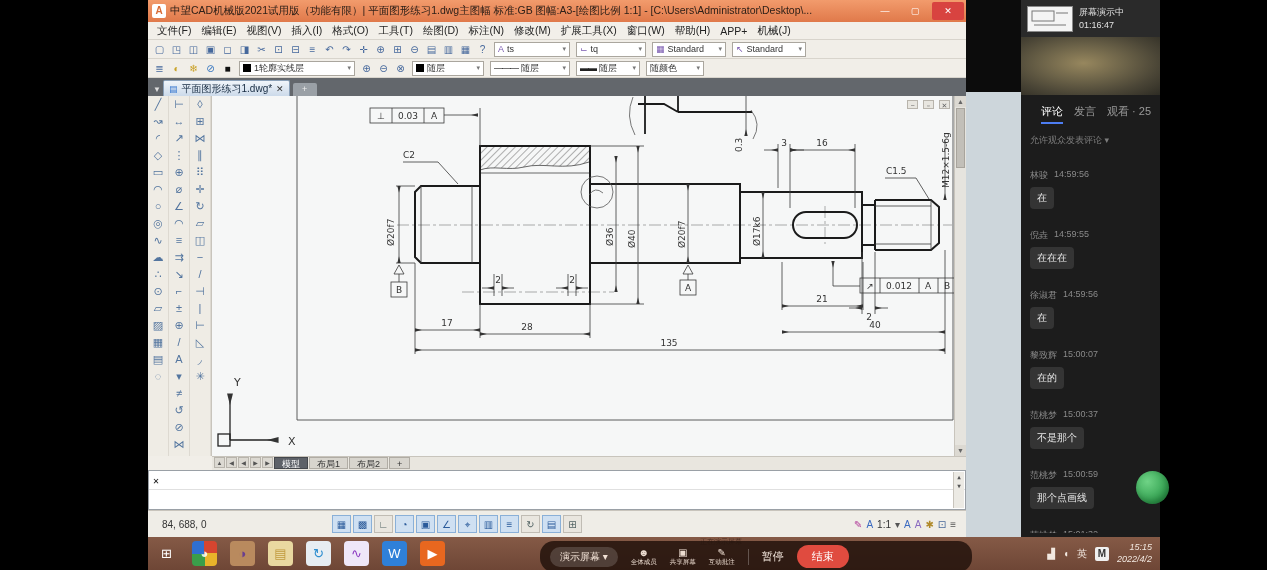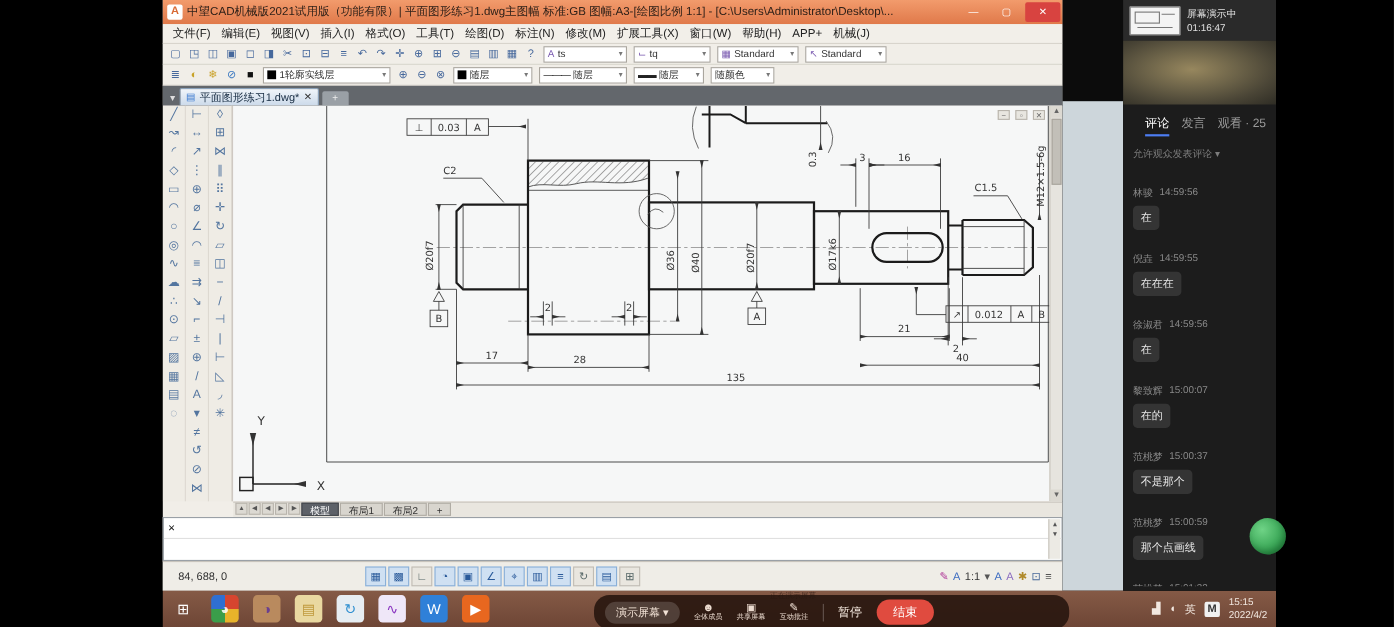--- a/index.html
+++ b/index.html
@@ -77,21 +77,21 @@
   .ctrl{display:flex;flex-direction:column;align-items:center;color:#ecdcd0;line-height:1.1;}
   .ctrl .g{font-size:10px;}
   .ctrl .lb{font-size:6.5px;white-space:nowrap;}
   .vdiv{width:1px;height:16px;background:rgba(255,255,255,.25);}
   .pausebtn{color:#f2e6dc;font-size:11px;white-space:nowrap;}
   .endbtn{background:#e04b3f;color:#fff;border-radius:12px;font-size:11px;padding:4px 15px;white-space:nowrap;}
   .tray{position:absolute;right:0;top:0;height:33px;display:flex;align-items:center;gap:8px;padding-right:8px;color:#f2e8e0;}
   .trayicon{font-size:10px;}
   .ime{font-size:10px;}
   .mbadge{background:#f0f0f0;color:#333;width:14px;height:14px;border-radius:2px;font-size:10px;font-weight:bold;text-align:center;line-height:14px;}
-  .clock{font-size:9px;text-align:left;line-height:1.25;white-space:nowrap;}
+  .clock{font-size:9px;text-align:right;line-height:1.25;white-space:nowrap;font-style:italic;}
 
   
   .sidebar{position:absolute;left:1021px;top:0;width:139px;height:537px;background:#1c1c1c;display:flex;flex-direction:column;overflow:hidden;}
   .share-row{height:37px;background:#2a2a2a;display:flex;align-items:center;gap:6px;padding:0 6px;flex:0 0 auto;}
   .thumb{width:46px;height:26px;background:#f4f4f4;border:1px solid #8a8a8a;flex:0 0 auto;}
   .share-txt{font-size:9px;color:#e0e0e0;line-height:1.35;}
   .webcam{height:58px;flex:0 0 auto;background:radial-gradient(ellipse at 45% 45%,#97875e 0%,#6b6248 40%,#4a4536 70%,#2e2c24 100%);}
   .chat{flex:1;padding:9px 9px 4px 9px;display:flex;flex-direction:column;overflow:hidden;}
   .stabs{display:flex;gap:11px;font-size:11px;color:#9a9a9a;flex:0 0 auto;justify-content:flex-end;}
   .stab{padding-bottom:3px;white-space:nowrap;}

